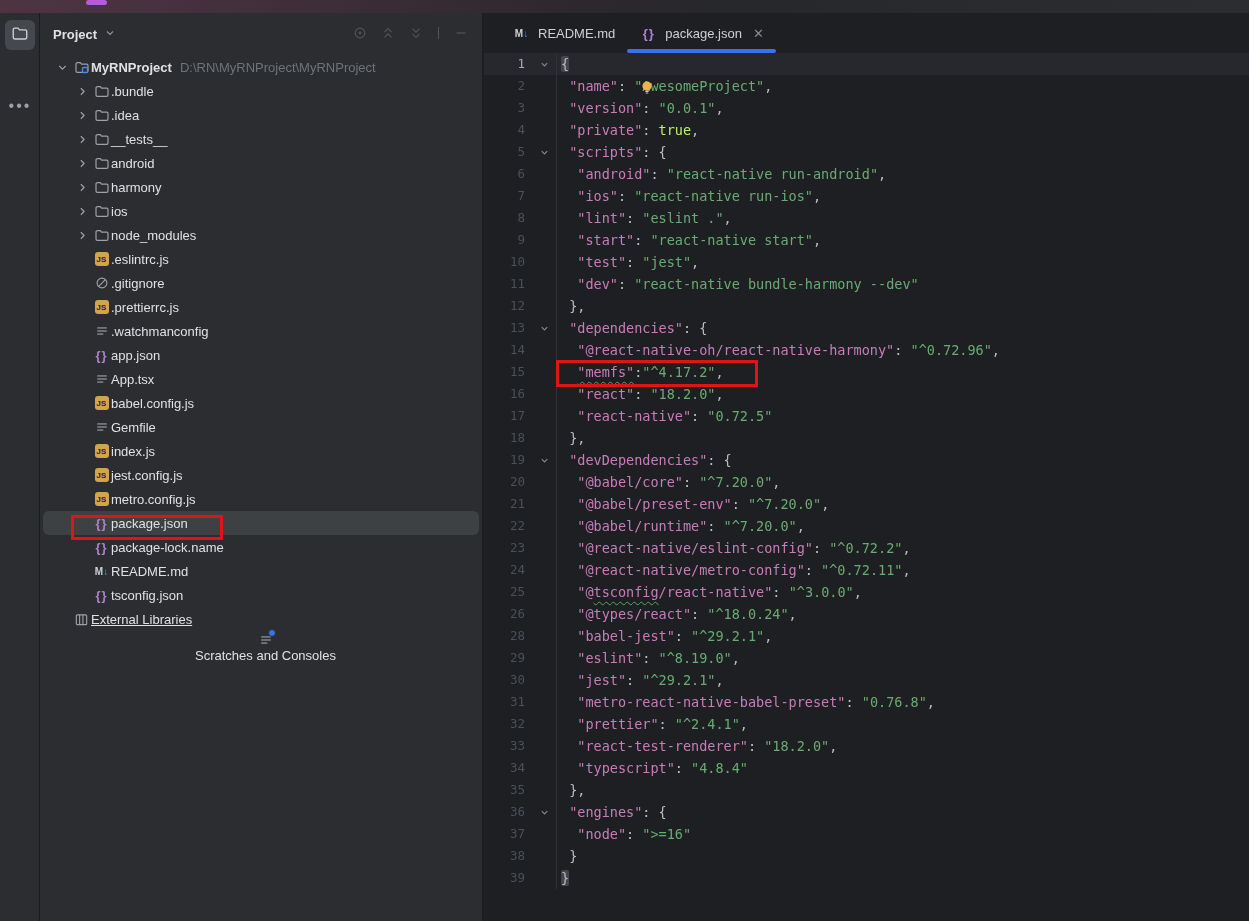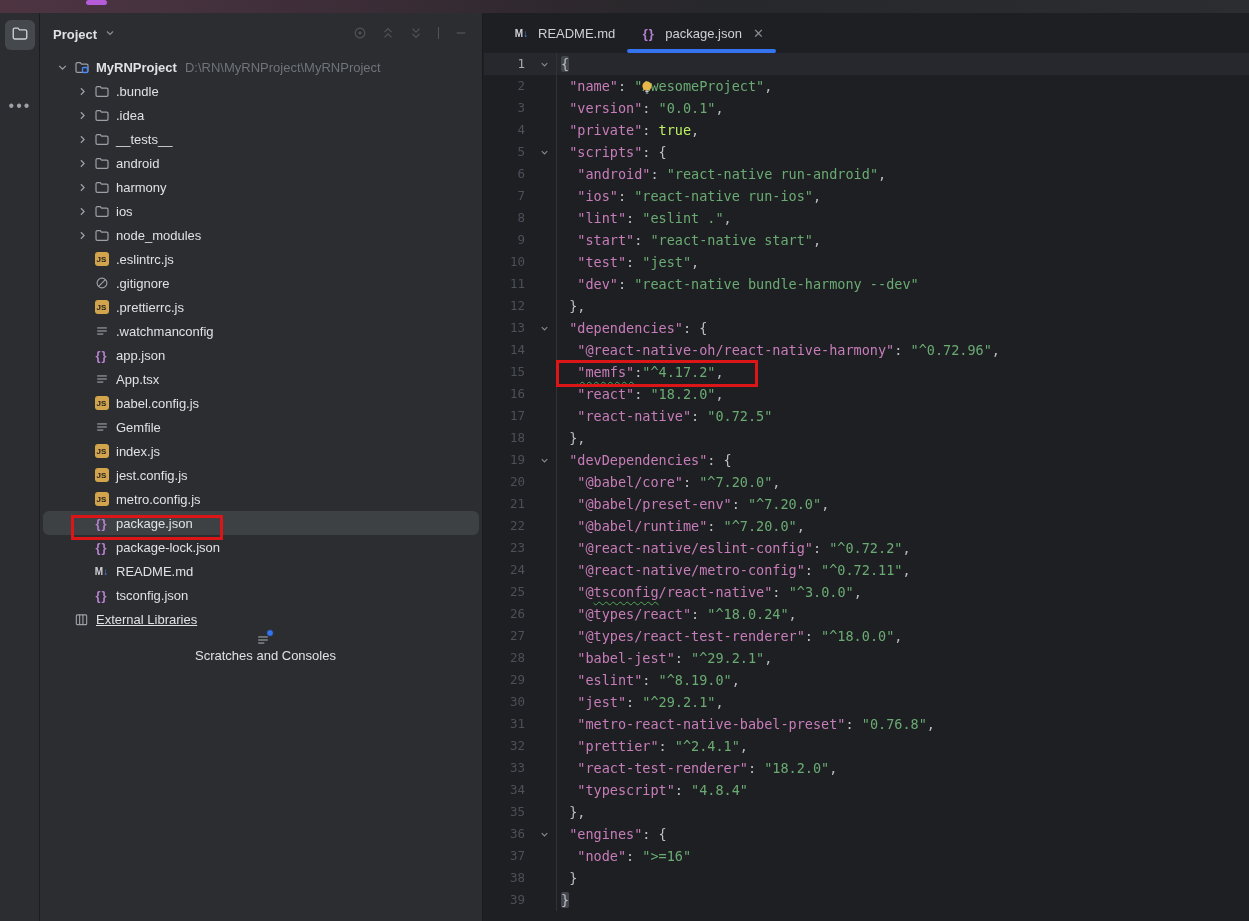--- a/index.html
+++ b/index.html
@@ -21,21 +21,21 @@
   
   #panel { position:absolute; left:40px; top:13px; width:443px; height:908px; background:#2b2d30; border-right:1px solid #1a1b1d; }
   #panel-header { position:absolute; left:0; top:0; width:100%; height:42px; display:flex; align-items:center; padding-left:13px; }
   #panel-title { color:#dfe1e5; font-size:13px; font-weight:bold; }
   #panel-header .hchev { margin-left:7px; opacity:.85; }
   #panel-tools { position:absolute; right:14px; top:13px; display:flex; gap:14px; align-items:center; opacity:.18; }
   #tree { position:absolute; left:0; top:42px; width:100%; }
   .trow { height:24px; display:flex; align-items:center; margin:0 3px; border-radius:6px; color:#dfe1e5; font-size:13px; cursor:default; }
   .trow.selected { background:#3e4144; }
   .chev-slot { width:20px; display:flex; justify-content:center; flex:none; }
-  .ticon { width:19px; height:17px; display:flex; align-items:center; justify-content:center; flex:none; margin-right:5px; position:relative; }
+  .ticon { width:19px; height:17px; display:flex; align-items:center; justify-content:center; flex:none; position:relative; }
   .tlabel { white-space:nowrap; }
   .tlabel.bold { font-weight:bold; }
   .tsuffix { color:#6f737a; margin-left:8px; white-space:nowrap; font-size:13px; }
   .jsbadge { width:14px; height:14px; background:#d2a44c; border-radius:3px; color:#1e1f22; font-size:8px; font-weight:bold; display:flex; align-items:center; justify-content:center; }
   .jsonbadge { color:#b480d1; font-size:13px; font-weight:bold; letter-spacing:1px; }
   .mdbadge { font-size:10px; font-weight:bold; color:#ced0d6; white-space:nowrap; }
   .mdbadge .arr { color:#548af7; }
   .badge-dot { position:absolute; right:-1px; top:-2px; width:8px; height:8px; border-radius:50%; background:#3574f0; border:1px solid #2b2d30; }
   
   #editor { position:absolute; left:484px; top:13px; width:765px; height:908px; background:#1e1f22; }
@@ -316,21 +316,21 @@
           <span class="ticon">
             <span class="jsonbadge">{}</span>
           </span>
           <span class="tlabel">package.json</span>
         </div>
         <div class="trow" style="padding-left: 29px;">
           <span class="chev-slot"></span>
           <span class="ticon">
             <span class="jsonbadge">{}</span>
           </span>
-          <span class="tlabel">package-lock.json</span>
+          <span class="tlabel">package-lock.name</span>
         </div>
         <div class="trow" style="padding-left: 29px;">
           <span class="chev-slot"></span>
           <span class="ticon">
             <span class="mdbadge">M<span class="arr">↓</span></span>
           </span>
           <span class="tlabel">README.md</span>
         </div>
         <div class="trow" style="padding-left: 29px;">
           <span class="chev-slot"></span>
@@ -525,25 +525,20 @@
         </div>
         <div class="cl">
           <span class="ln">25</span>
           <span class="fold"></span>
           <span class="codeline"><span class="tok-p">  </span><span class="tok-k">"@</span><span class="tok-ks">tsconfig</span><span class="tok-k">/react-native"</span><span class="tok-p">: </span><span class="tok-s">"^3.0.0"</span><span class="tok-p">,</span></span>
         </div>
         <div class="cl">
           <span class="ln">26</span>
           <span class="fold"></span>
           <span class="codeline"><span class="tok-p">  </span><span class="tok-k">"@types/react"</span><span class="tok-p">: </span><span class="tok-s">"^18.0.24"</span><span class="tok-p">,</span></span>
-        </div>
-        <div class="cl">
-          <span class="ln">27</span>
-          <span class="fold"></span>
-          <span class="codeline"><span class="tok-p">  </span><span class="tok-k">"@types/react-test-renderer"</span><span class="tok-p">: </span><span class="tok-s">"^18.0.0"</span><span class="tok-p">,</span></span>
         </div>
         <div class="cl">
           <span class="ln">28</span>
           <span class="fold"></span>
           <span class="codeline"><span class="tok-p">  </span><span class="tok-k">"babel-jest"</span><span class="tok-p">: </span><span class="tok-s">"^29.2.1"</span><span class="tok-p">,</span></span>
         </div>
         <div class="cl">
           <span class="ln">29</span>
           <span class="fold"></span>
           <span class="codeline"><span class="tok-p">  </span><span class="tok-k">"eslint"</span><span class="tok-p">: </span><span class="tok-s">"^8.19.0"</span><span class="tok-p">,</span></span>

